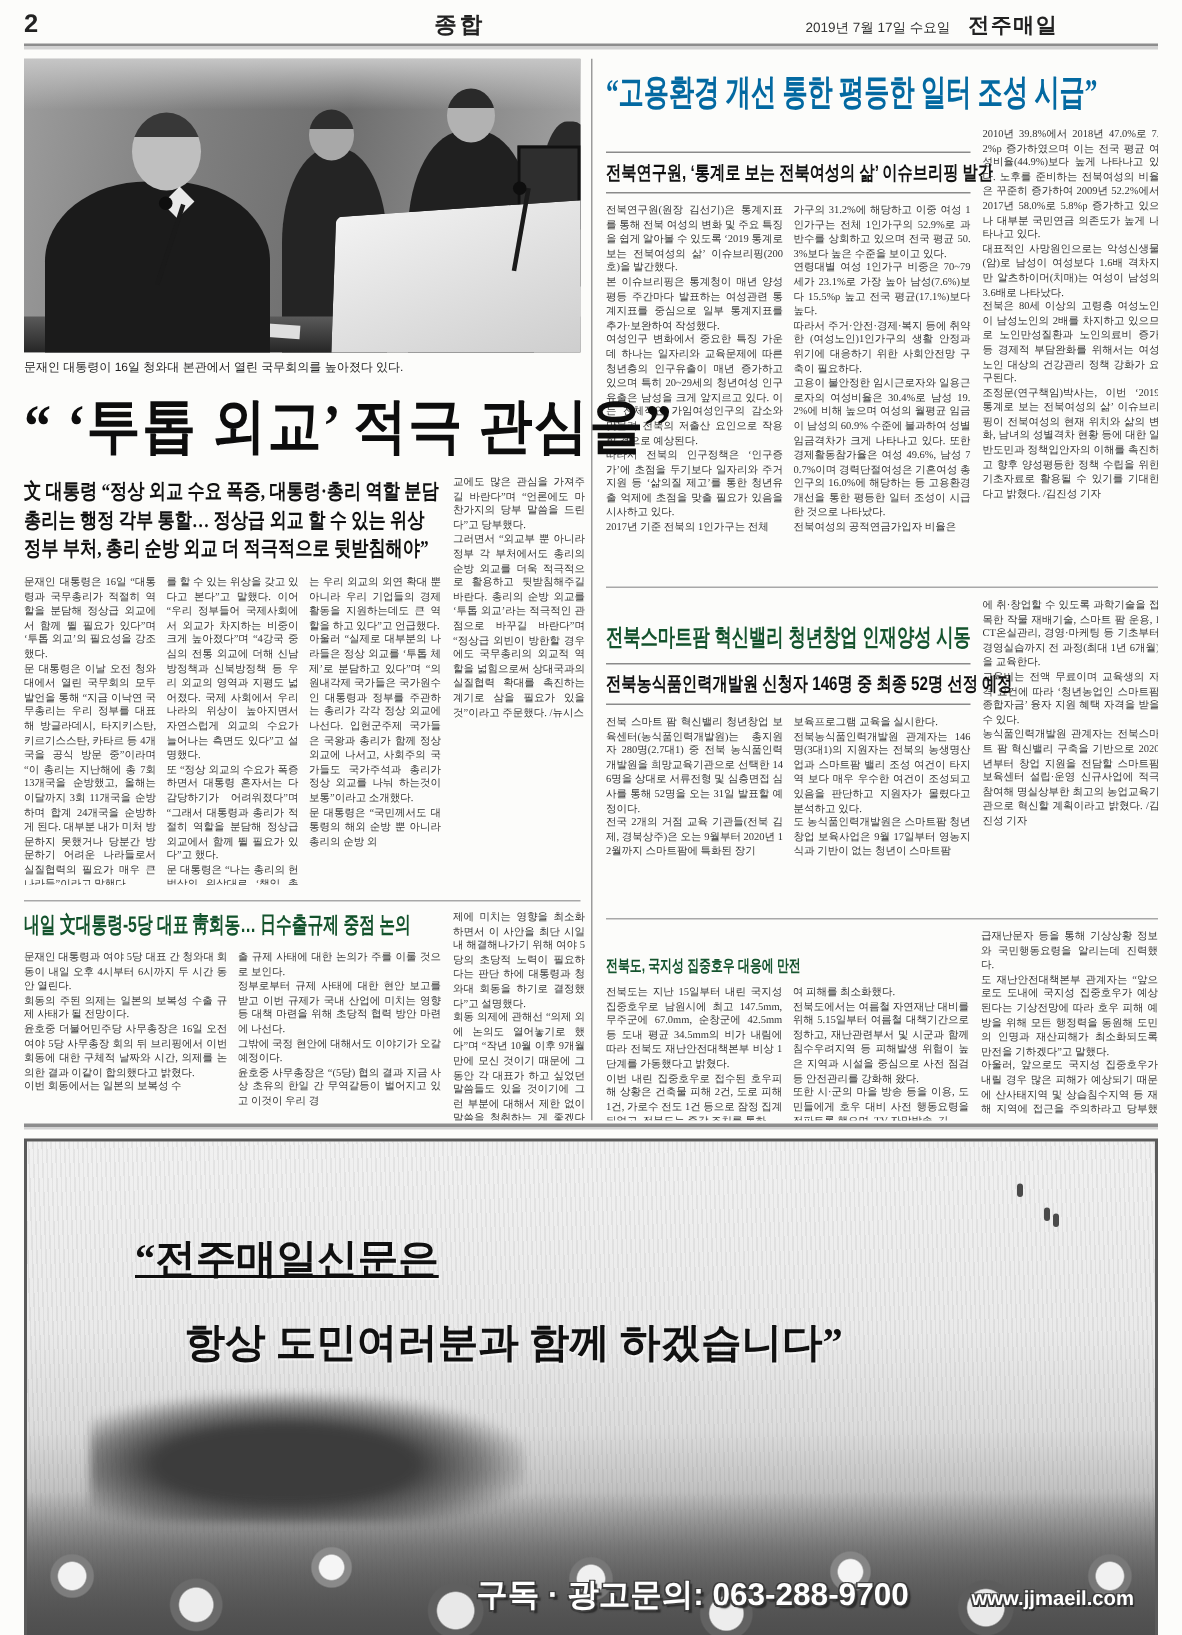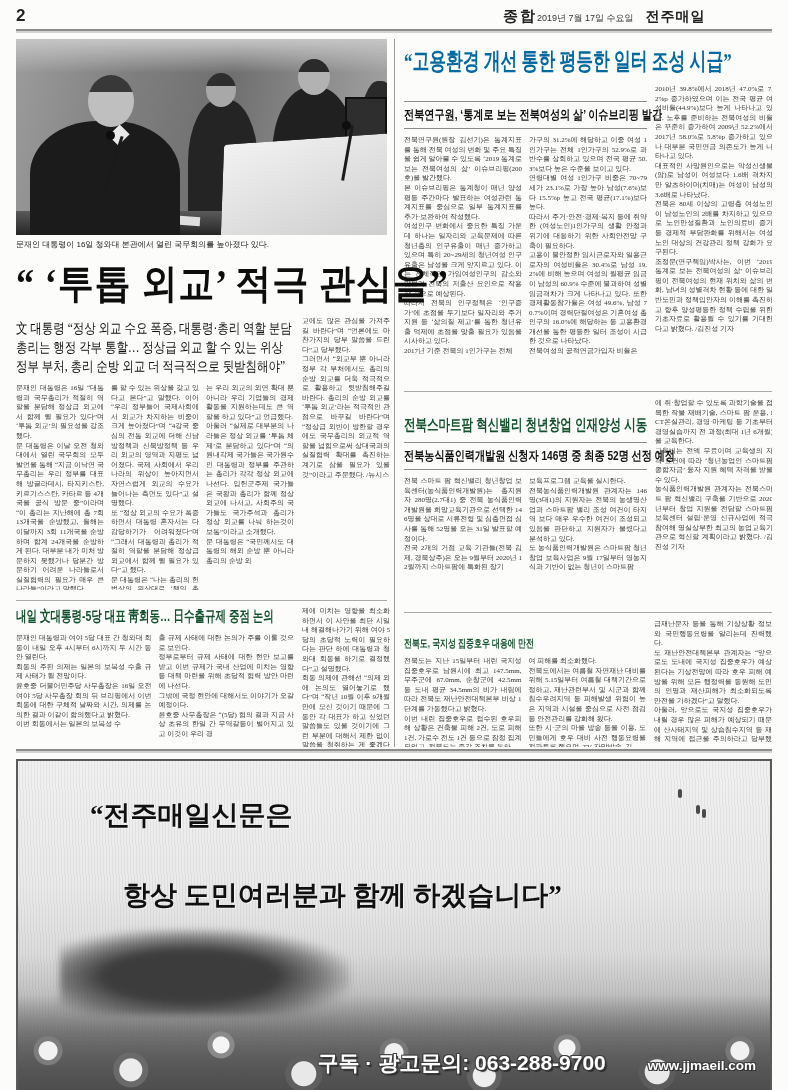--- a/index.html
+++ b/index.html
@@ -2,21 +2,21 @@
 <html lang="ko"><head>
 <meta charset="utf-8">
 <style>
   html,body{margin:0;padding:0;background:#e9e9e6;}
   .page{position:relative;width:788px;height:1090px;margin:0 auto;background:#fcfcfa;
         box-sizing:border-box;padding:6px 16px 8px 16px;overflow:hidden;
         font-family:"Liberation Serif","DejaVu Serif",serif;color:#222;}
   
   .masthead-row{display:flex;align-items:flex-end;height:20px;}
   .pg-num{font-size:17px;font-weight:bold;width:60px;font-family:"Liberation Sans",sans-serif;}
-  .pg-section{flex:1;text-align:right;font-size:15px;font-weight:900;letter-spacing:2px;
+  .pg-section{flex:1;text-align:center;font-size:15px;font-weight:900;letter-spacing:2px;
               font-family:"Liberation Sans",sans-serif;}
   .pg-right{width:235px;text-align:right;display:flex;align-items:baseline;gap:12px;}
   .pg-date{font-size:9px;color:#333;font-family:"Liberation Sans",sans-serif;}
   .pg-brand{font-size:14px;font-weight:900;letter-spacing:1px;font-family:"Liberation Sans",sans-serif;}
   .header-rule{height:4px;margin-top:3px;background:linear-gradient(#8d8d8d 0 2px,#d2d2d2 2px 4px);}
   
   .content{display:flex;height:708px;overflow:hidden;margin-top:6px;}
   .half-left{width:378px;padding-right:7px;box-sizing:border-box;}
   .half-right{width:378px;border-left:1px solid #9b9b9b;padding-left:9px;box-sizing:border-box;}
   
@@ -49,21 +49,21 @@
   
   .caption{font-family:"Liberation Sans",sans-serif;font-size:8px;color:#222;margin:4px 0 6px 0;}
   .lead-headline{font-size:40px;font-weight:900;color:#0d0d0d;white-space:nowrap;
                  letter-spacing:1px;margin:2px 0 6px 0;}
   .cond{display:inline-block;transform-origin:0 50%;white-space:nowrap;}
   .sx90{transform:scaleX(0.90);} .sx82{transform:scaleX(0.82);} .sx78{transform:scaleX(0.78);}
   .sx72{transform:scaleX(0.72);} .sx70{transform:scaleX(0.70);}
   .lead-flex{display:flex;gap:8px;}
   .lead-main{width:278px;}
   .subheadline{margin:2px 0 8px 0;}
-  .subheadline div{font-size:14px;font-weight:normal;line-height:19px;white-space:nowrap;color:#111;}
+  .subheadline div{font-size:14px;font-weight:bold;line-height:19px;white-space:nowrap;color:#111;}
   .cols3{display:flex;gap:7px;height:206px;overflow:hidden;}
   .coltext{flex:1;font-size:7px;line-height:9.6px;text-align:justify;color:#333;
            white-space:pre-line;word-break:break-all;overflow:hidden;}
   .lead-col4{width:88px;height:268px;flex:none;}
   
   .meet{border-top:1px solid #a8a8a8;margin-top:10px;padding-top:6px;}
   .meet-flex{display:flex;gap:8px;}
   .meet-main{width:278px;}
   .gothic-h{font-family:"Liberation Sans",sans-serif;font-weight:900;color:#14532d;white-space:nowrap;}
   .meet-h{font-size:15px;margin:0 0 8px 0;}
@@ -106,21 +106,21 @@
       radial-gradient(circle at 27% 52%,#f5f5f5 0 8px,#8a8a8a 9px 13px,rgba(0,0,0,0) 14px),
       radial-gradient(circle at 38% 82%,#e8e8e8 0 12px,#5f5f5f 13px 18px,rgba(0,0,0,0) 19px),
       radial-gradient(circle at 50% 60%,#f0f0f0 0 9px,#777 10px 14px,rgba(0,0,0,0) 15px),
       radial-gradient(circle at 62% 84%,#ededed 0 11px,#626262 12px 17px,rgba(0,0,0,0) 18px),
       radial-gradient(circle at 73% 55%,#f4f4f4 0 8px,#858585 9px 13px,rgba(0,0,0,0) 14px),
       radial-gradient(circle at 85% 80%,#e9e9e9 0 12px,#5c5c5c 13px 18px,rgba(0,0,0,0) 19px),
       radial-gradient(circle at 96% 58%,#f1f1f1 0 9px,#787878 10px 14px,rgba(0,0,0,0) 15px),
       linear-gradient(180deg,rgba(90,90,90,0) 0%,rgba(70,70,70,0.55) 55%,#4e4e4e 100%);}
   .ad-quote{position:absolute;font-size:27px;font-weight:900;color:#101010;white-space:nowrap;
             text-shadow:1px 1px 0 rgba(255,255,255,0.55);}
-  .q1{left:72px;top:36px;} .q2{left:105px;top:116px;}
+  .q1{left:72px;top:60px;text-decoration:underline;} .q2{left:105px;top:116px;}
   .ad-contact{position:absolute;left:59%;bottom:14px;transform:translateX(-50%);
               font-family:"Liberation Sans",sans-serif;font-size:21px;font-weight:900;color:#fff;white-space:nowrap;
               text-shadow:-1px -1px 0 #3e3e3e,1px -1px 0 #3e3e3e,-1px 1px 0 #3e3e3e,2px 2px 1px #2c2c2c;}
   .ad-site{position:absolute;right:14px;bottom:18px;font-family:"Liberation Sans",sans-serif;
            font-size:13.5px;font-weight:900;color:#fff;
            text-shadow:-1px -1px 0 #3e3e3e,1px -1px 0 #3e3e3e,-1px 1px 0 #3e3e3e,1px 1px 0 #2c2c2c;}
 </style>
 </head>
 <body>
 

